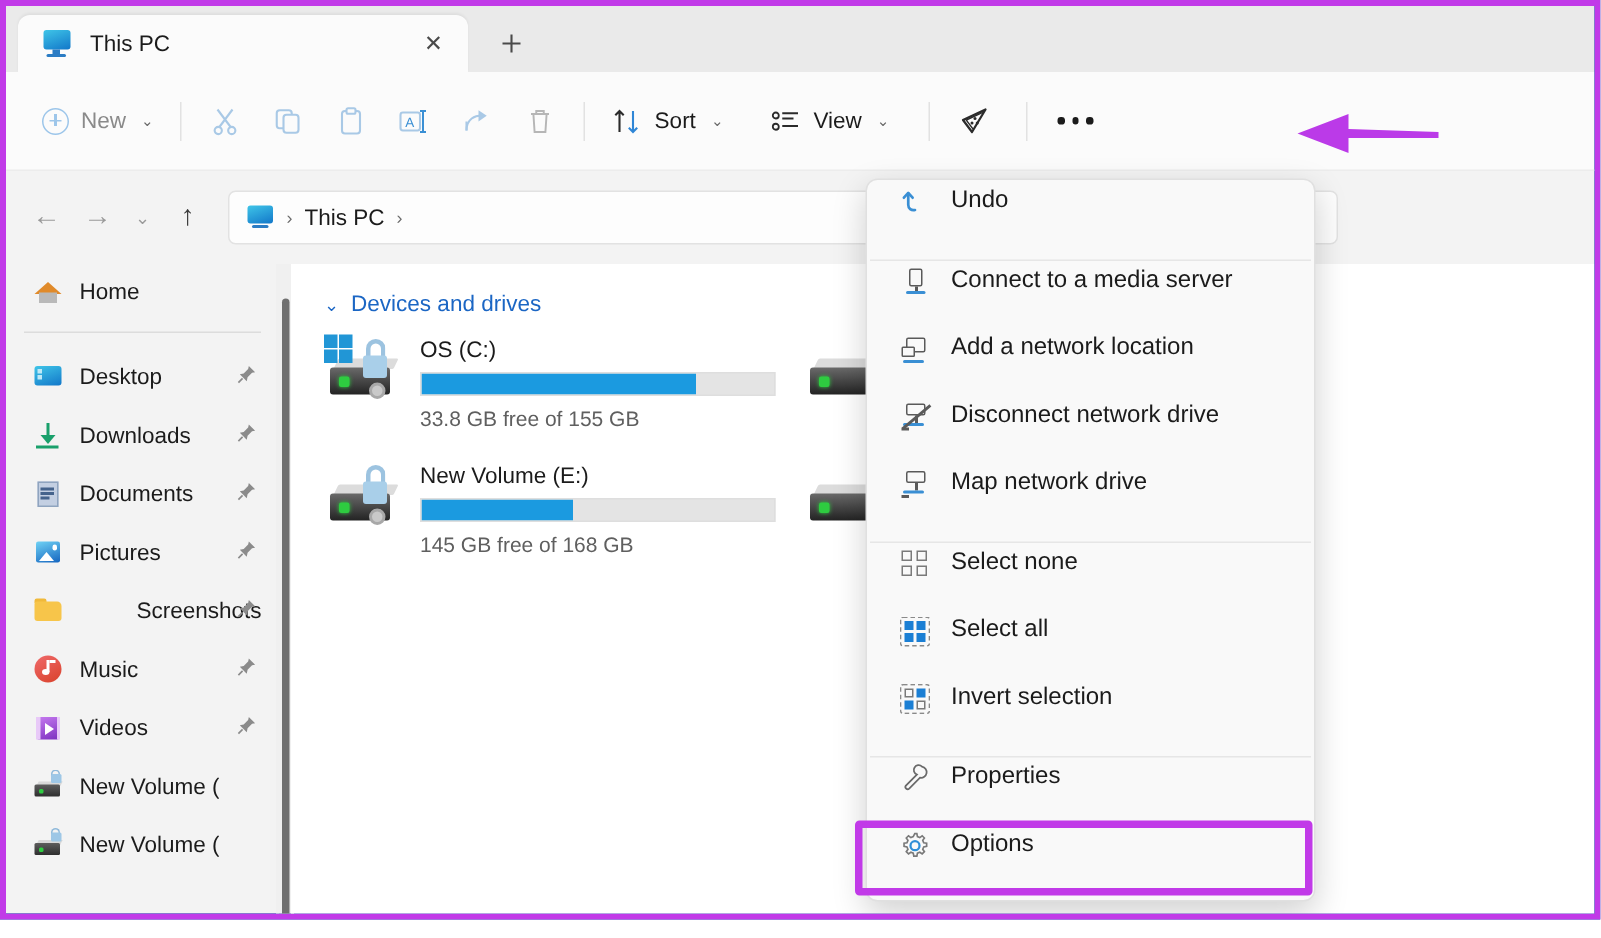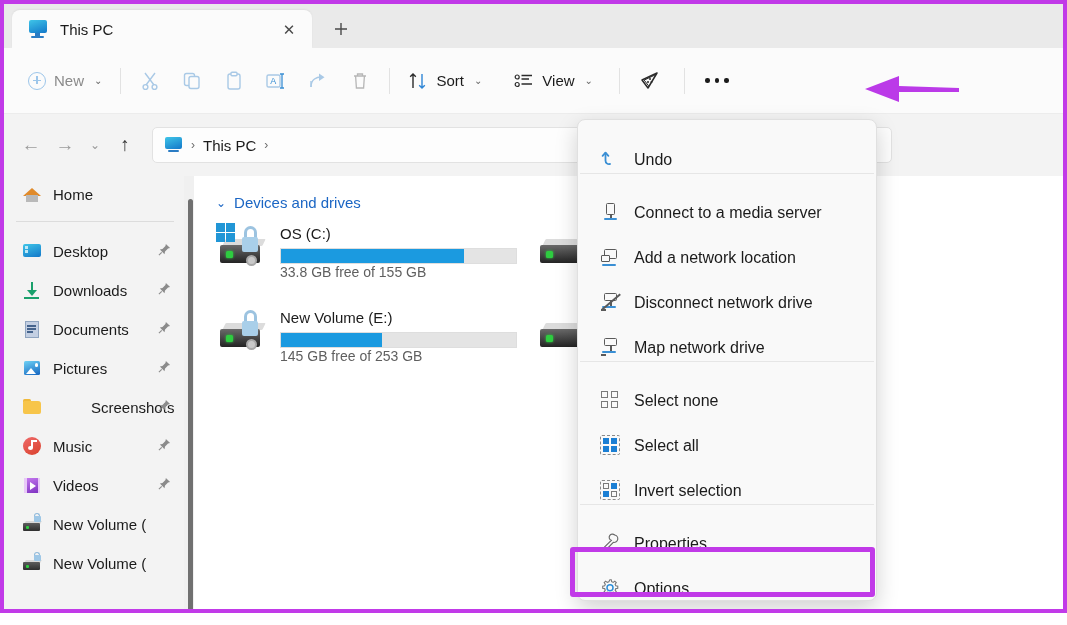--- a/index.html
+++ b/index.html
@@ -256,21 +256,21 @@
   .dbi-win span:nth-child(3){left:0;top:10px;}
   .dbi-win span:nth-child(4){left:10px;top:10px;}
 
   .drive-info { flex: 1 1 auto; padding-top: 2px; }
   .drive-name { font-size: 15px; color:#1b1b1b; margin-bottom: 6px; }
   .drive-bar {
     width: 237px; height: 16px; background:#e4e4e4; border:1px solid #dedede;
     position: relative; overflow:hidden;
   }
   .drive-bar .fill { position:absolute; left:0; top:0; bottom:0; background:#1b9ae0; }
-  .drive-free { font-size: 14px; color:#5f5f5f; margin-top: 0; }
+  .drive-free { font-size: 14px; color:#5f5f5f; margin-top: 7px; }
 
   
   .sb-scroll {
     position: absolute; left: 184px; top: 195px;
     width: 5px; height: 422px;
     background: #707070; border-radius: 3px;
   }
   .sb-track {
     position: absolute; left: 180px; top: 172px;
     width: 12px; height: 445px; background: #f0f0f0;
@@ -282,21 +282,21 @@
     width: 300px; height: 482px;
     background: #f9f9f9;
     border: 1px solid #e0e0e0;
     border-radius: 8px;
     box-shadow: 0 8px 22px rgba(0,0,0,.18);
     padding: 4px 0;
     overflow: hidden;
   }
   .mi {
     height: 44px; margin: 1px 4px; border-radius: 5px;
-    display: flex; align-items: flex-end; gap: 14px;
+    display: flex; align-items: flex-start; gap: 14px;
     padding-left: 18px;
   }
   .mi-label { font-size: 16px; color: #1b1b1b; white-space: nowrap; }
   .mi-sep { height:1px; background:#e6e6e6; margin: 4px 2px; }
   .mico { width: 20px; height: 20px; position: relative; flex:0 0 auto; color:#5a5a5a; }
   
   .m-media .scr { position:absolute; left:6px; top:1px; width:9px; height:12px; border:1.6px solid #5a5a5a; border-radius:1.5px;}
   .m-media .ft { position:absolute; left:4px; top:16px; width:13px; height:2px; background:#3a8fd4; border-radius:1px;}
   .m-media .nk { position:absolute; left:9.5px; top:13px; width:2px; height:3px; background:#5a5a5a;}
   
@@ -671,21 +671,21 @@
             <span class="dbi-led"></span>
             <span class="dbi-lockshk"></span>
             <span class="dbi-lockbody"></span>
             <span class="dbi-lockdot"></span>
           </span>
           <div class="drive-info">
             <div class="drive-name">New Volume (E:)</div>
             <div class="drive-bar">
               <div class="fill" id="fill1" style="width: 43%; background: rgb(27, 154, 224);"></div>
             </div>
-            <div class="drive-free">145 GB free of 253 GB</div>
+            <div class="drive-free">145 GB free of 168 GB</div>
           </div>
         </div>
 
         <div class="drive" style="width:90px;">
           <span class="drive-bigicon">
             <span class="dbi-top"></span>
               <span class="dbi-body"></span>
               <span class="dbi-led"></span>
           </span>
         </div>

